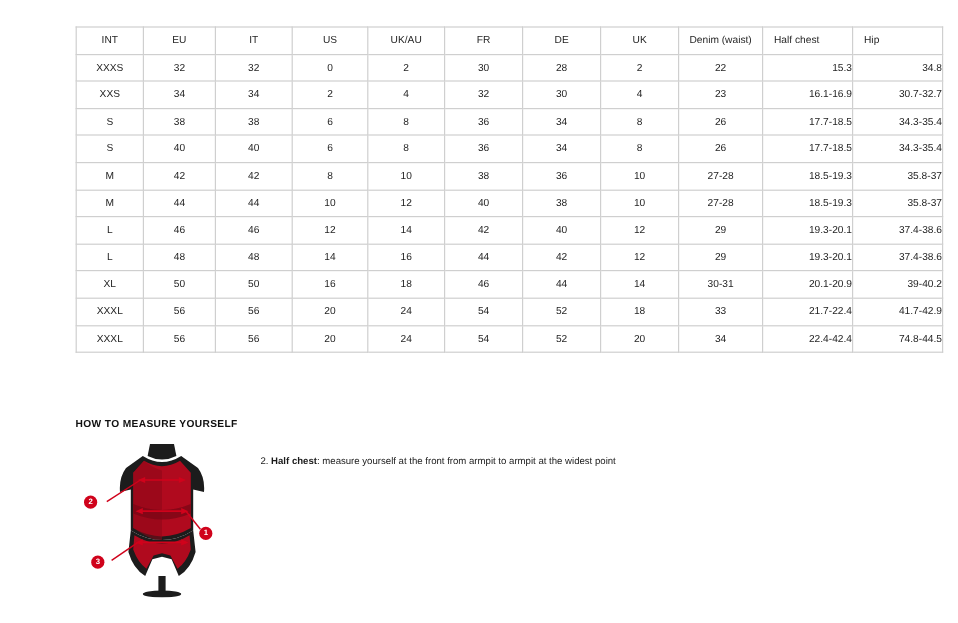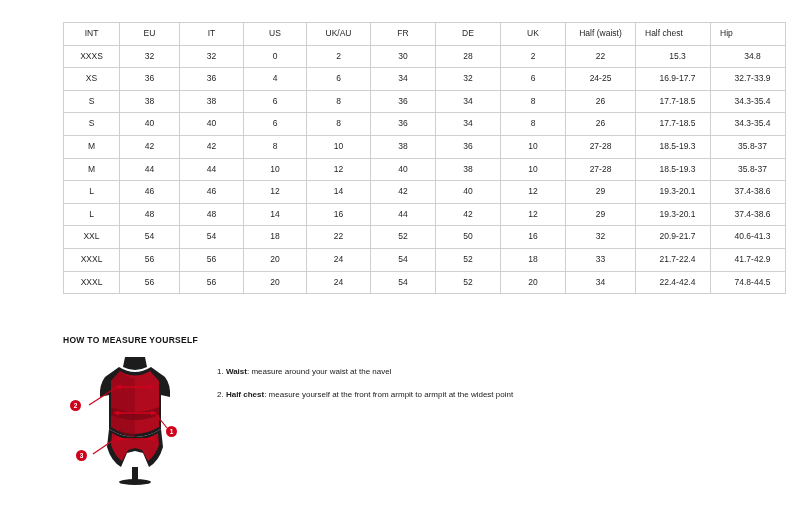--- a/index.html
+++ b/index.html
@@ -56,33 +56,33 @@
   col.c4 { width: 64px; }
   col.c5 { width: 65px; }
   col.c6 { width: 65px; }
   col.c7 { width: 65px; }
   col.c8 { width: 70px; }
   col.c9 { width: 75px; }
   col.c10 { width: 75px; }
 
   
   table.size-table td.left-col {
-    text-align: center;
+    text-align: right;
     padding-left: 9px;
   }
   table.size-table th.left-col {
     text-align: left;
     padding-left: 9px;
   }
 
   
   .measure-section {
     position: absolute;
     left: 63px;
-    top: 335px;
+    top: 348px;
     width: 672px;
   }
   .measure-title {
     font-size: 8.5px;
     font-weight: bold;
     letter-spacing: 0.3px;
     color: #111;
     margin-bottom: 10px;
   }
   .measure-body {
@@ -147,51 +147,51 @@
       <thead>
         <tr>
           <th>INT</th>
           <th>EU</th>
           <th>IT</th>
           <th>US</th>
           <th>UK/AU</th>
           <th>FR</th>
           <th>DE</th>
           <th>UK</th>
-          <th>Half (waist)</th>
+          <th>Denim (waist)</th>
           <th class="left-col">Half chest</th>
           <th class="left-col">Hip</th>
         </tr>
       </thead>
       <tbody>
         <tr>
           <td>XXXS</td>
           <td>32</td>
           <td>32</td>
           <td>0</td>
           <td>2</td>
           <td>30</td>
           <td>28</td>
           <td>2</td>
           <td>22</td>
           <td class="left-col">15.3</td>
           <td class="left-col">34.8</td>
         </tr>
         <tr>
-          <td>XS</td>
-          <td>36</td>
-          <td>36</td>
+          <td>XXS</td>
+          <td>34</td>
+          <td>34</td>
+          <td>2</td>
           <td>4</td>
-          <td>6</td>
-          <td>34</td>
           <td>32</td>
-          <td>6</td>
-          <td>24-25</td>
-          <td class="left-col">16.9-17.7</td>
-          <td class="left-col">32.7-33.9</td>
+          <td>30</td>
+          <td>4</td>
+          <td>23</td>
+          <td class="left-col">16.1-16.9</td>
+          <td class="left-col">30.7-32.7</td>
         </tr>
         <tr>
           <td>S</td>
           <td>38</td>
           <td>38</td>
           <td>6</td>
           <td>8</td>
           <td>36</td>
           <td>34</td>
           <td>8</td>
@@ -258,31 +258,31 @@
           <td>14</td>
           <td>16</td>
           <td>44</td>
           <td>42</td>
           <td>12</td>
           <td>29</td>
           <td class="left-col">19.3-20.1</td>
           <td class="left-col">37.4-38.6</td>
         </tr>
         <tr>
-          <td>XXL</td>
-          <td>54</td>
-          <td>54</td>
-          <td>18</td>
-          <td>22</td>
-          <td>52</td>
+          <td>XL</td>
+          <td>50</td>
           <td>50</td>
           <td>16</td>
-          <td>32</td>
-          <td class="left-col">20.9-21.7</td>
-          <td class="left-col">40.6-41.3</td>
+          <td>18</td>
+          <td>46</td>
+          <td>44</td>
+          <td>14</td>
+          <td>30-31</td>
+          <td class="left-col">20.1-20.9</td>
+          <td class="left-col">39-40.2</td>
         </tr>
         <tr>
           <td>XXXL</td>
           <td>56</td>
           <td>56</td>
           <td>20</td>
           <td>24</td>
           <td>54</td>
           <td>52</td>
           <td>18</td>
@@ -353,24 +353,20 @@
           <line x1="40" y1="84" x2="18" y2="99" stroke="#d0021b" stroke-width="1.2"></line>
         </svg>
 
         <div class="badge badge-1">1</div>
         <div class="badge badge-2">2</div>
         <div class="badge badge-3">3</div>
       </div>
 
       <div class="notes">
         <div class="note">
-          <span>1.</span>
-          <b>Waist</b><span>: measure around your waist at the navel</span>
-        </div>
-        <div class="note">
           <span>2.</span>
           <b>Half chest</b><span>: measure yourself at the front from armpit to armpit at the widest point</span>
         </div>
       </div>
 
     </div>
   </div>
 
 </div>
 

